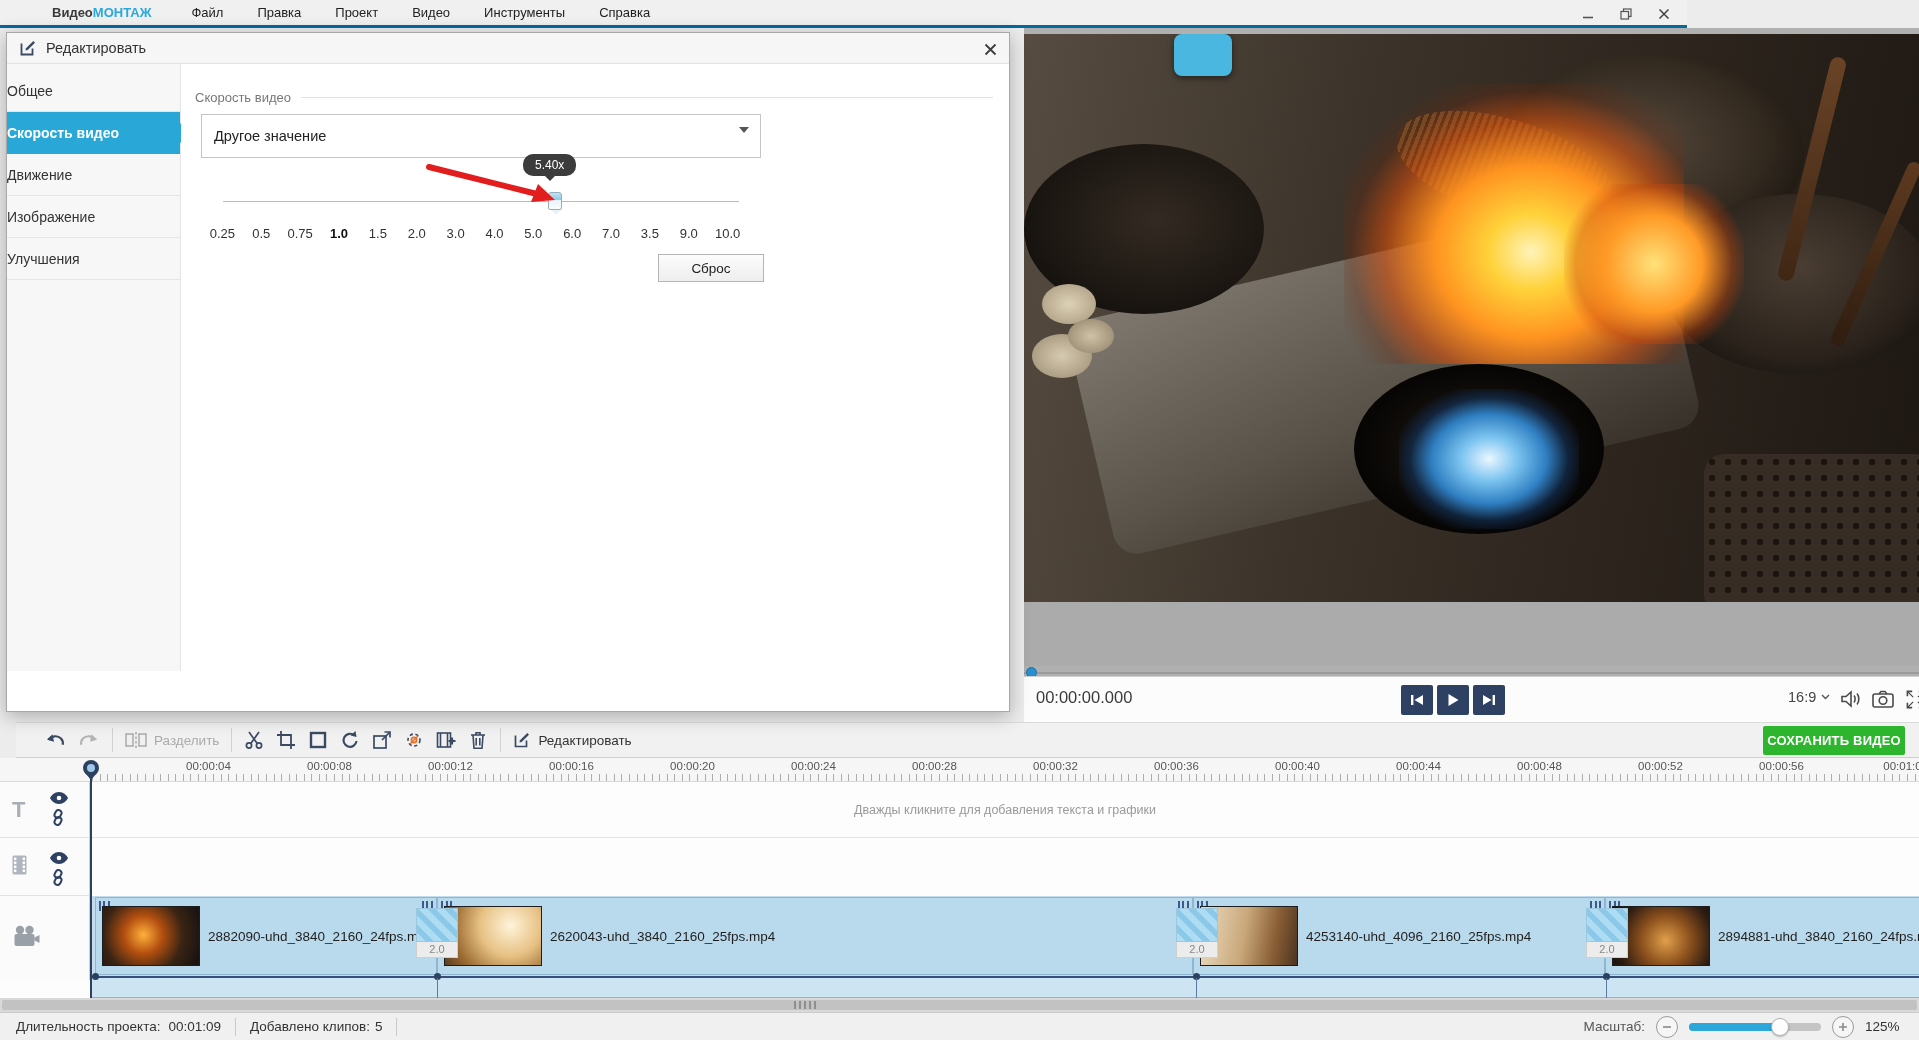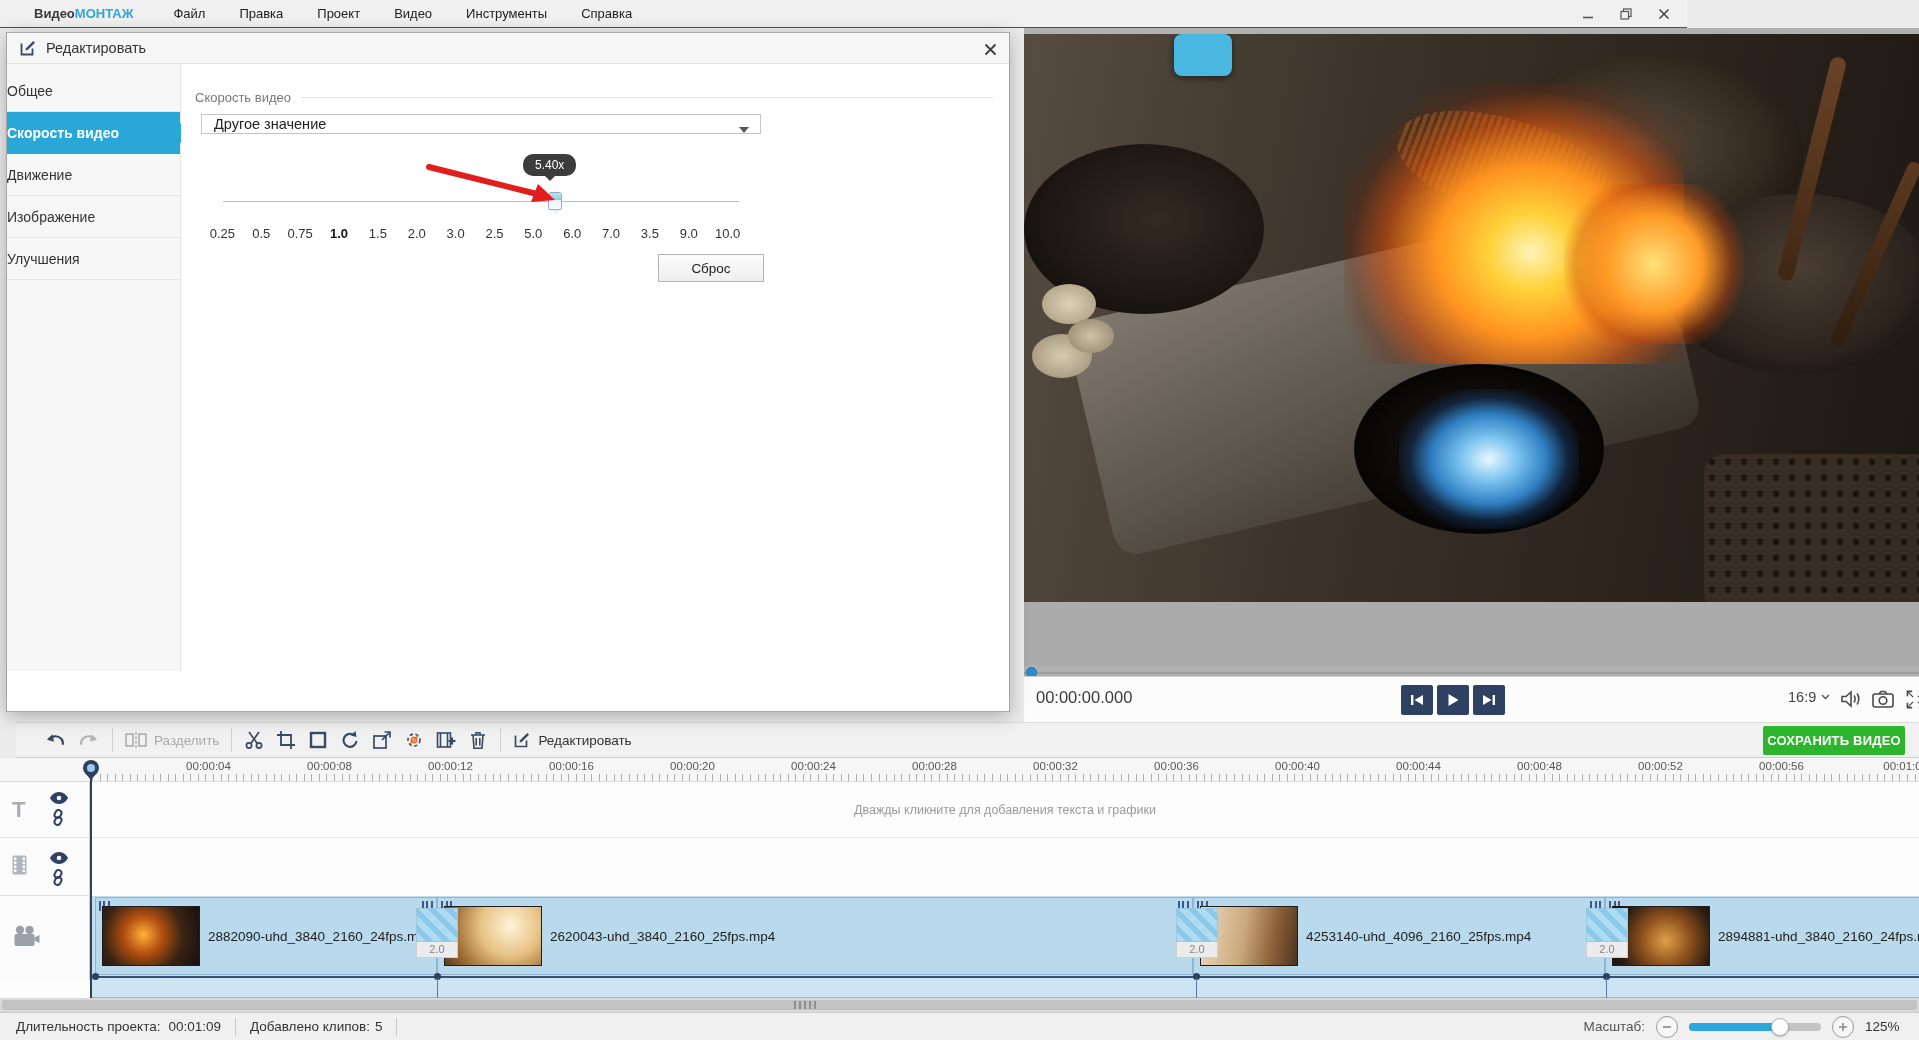--- a/index.html
+++ b/index.html
@@ -1,42 +1,42 @@
 <!DOCTYPE html>
 <html><head>
 <meta charset="utf-8">
 <style>
   *{margin:0;padding:0;box-sizing:border-box}
   html,body{background:#d9d9d9}
   body{font-family:"Liberation Sans","DejaVu Sans",sans-serif;color:#333}
   .app{position:relative;width:1919px;height:1040px;background:#ececec;overflow:hidden}
 
   
-  .menubar{position:absolute;left:0;top:0;width:1687px;height:28px;background:#f0f0f0;border-bottom:1px solid #0369a1;display:flex;align-items:center;padding-left:34px;font-size:13px}
+  .menubar{position:absolute;left:0;top:0;width:1687px;height:28px;background:#f0f0f0;border-bottom:3px solid #0369a1;display:flex;align-items:center;padding-left:52px;font-size:13px}
   .logo{font-weight:700;margin-right:40px}
   .logo .lp{color:#3a3a3a}.logo .ls{color:#2ba7d9}
   .menu-items{display:flex;gap:34px;color:#222}
   .menu-items span{cursor:default}
   .win-controls{position:absolute;right:16px;top:0;height:28px;display:flex;align-items:center;gap:24px}
   .win-controls .wc{width:14px;height:14px;display:flex;align-items:center;justify-content:center}
 
   
   .dialog{position:absolute;left:6px;top:32px;width:1004px;height:680px;background:#fff;border:1px solid #a8a8a8;box-shadow:0 4px 18px rgba(0,0,0,.28);z-index:6}
   .dlg-header{position:absolute;left:0;top:0;right:0;height:31px;background:#f6f6f6;border-bottom:1px solid #e2e2e2;display:flex;align-items:center;padding:0 12px;font-size:14.5px;color:#333}
   .dlg-header .ttl{margin-left:9px}
   .dlg-close{position:absolute;right:10px;top:7px;width:18px;height:18px;display:flex;align-items:center;justify-content:center;cursor:pointer}
   .dlg-side{position:absolute;left:0;top:31px;bottom:40px;width:174px;background:#f7f7f7;border-right:1px solid #e3e3e3;padding-top:6px}
   .tab{position:relative;height:42px;display:flex;align-items:center;font-size:14px;color:#333;border-bottom:1px solid #e7e7e7;background:#f7f7f7;cursor:pointer}
   .tab.active{background:#29a8d8;color:#fff;font-weight:700;border-bottom-color:#29a8d8}
   .tab.active::after{content:'';position:absolute;right:-11px;top:50%;margin-top:-10px;border-left:11px solid #29a8d8;border-top:10px solid transparent;border-bottom:10px solid transparent}
   .dlg-content{position:absolute;left:174px;top:31px;right:0;bottom:40px;background:#fff}
   .section-head{position:absolute;left:14px;right:16px;top:26px;display:flex;align-items:center}
   .section-head .lbl{font-size:13px;color:#777;white-space:nowrap}
   .section-head .rule{flex:1;height:1px;background:#e2e2e2;margin-left:10px}
-  .speed-select{position:absolute;left:20px;top:50px;width:560px;height:20px;border:1px solid #c5c5c5;background:#fff;display:flex;align-items:center;padding:0 12px;font-size:14.5px;color:#222;cursor:pointer}
+  .speed-select{position:absolute;left:20px;top:50px;width:560px;height:44px;border:1px solid #c5c5c5;background:#fff;display:flex;align-items:center;padding:0 12px;font-size:14.5px;color:#222;cursor:pointer}
   .speed-select .arrow{position:absolute;right:11px;top:12px;width:0;height:0;border-left:5px solid transparent;border-right:5px solid transparent;border-top:6px solid #555}
   .slider-track{position:absolute;left:42px;top:137px;width:516px;height:1px;background:#bcbcbc}
   .slider-handle{position:absolute;left:367px;top:128px;width:14px;height:18px;border:1px solid #93aebd;border-radius:3px 3px 2px 2px;background:linear-gradient(180deg,#bfe2f2 0%,#8fc9e6 45%,#e8f3f9 46%,#fdfdfd 100%)}
   .slider-handle::after{content:'';position:absolute;left:2px;top:17px;border-left:5px solid transparent;border-right:5px solid transparent;border-top:5px solid #e9f2f7}
   .slider-tooltip{position:absolute;left:342px;top:90px;background:#3c3c3c;color:#fff;font-size:12px;padding:4px 12px;border-radius:10px}
   .slider-tooltip::after{content:'';position:absolute;left:50%;margin-left:-5px;bottom:-5px;border-left:5px solid transparent;border-right:5px solid transparent;border-top:5px solid #3c3c3c}
   .ticks{position:absolute;left:22px;top:162px;width:544px;display:flex}
   .ticks span{flex:1;text-align:center;font-size:13px;color:#333}
   .ticks span.bold{font-weight:700;color:#111}
   .reset-btn{position:absolute;left:477px;top:190px;width:106px;height:28px;background:linear-gradient(#fcfcfc,#eee);border:1px solid #b5b5b5;font-size:13.5px;color:#222;display:flex;align-items:center;justify-content:center;cursor:pointer}
@@ -234,21 +234,21 @@
 
       <div class="ticks">
 
       <span>0.25</span>
           <span>0.5</span>
           <span>0.75</span>
           <span class="bold">1.0</span>
           <span>1.5</span>
           <span>2.0</span>
           <span>3.0</span>
-          <span>2.5</span>
+          <span>4.0</span>
           <span>5.0</span>
           <span>6.0</span>
           <span>7.0</span>
           <span>3.5</span>
           <span>9.0</span>
           <span>10.0</span>
         </div>
 
       <div class="reset-btn">
           <span>Сброс</span>

